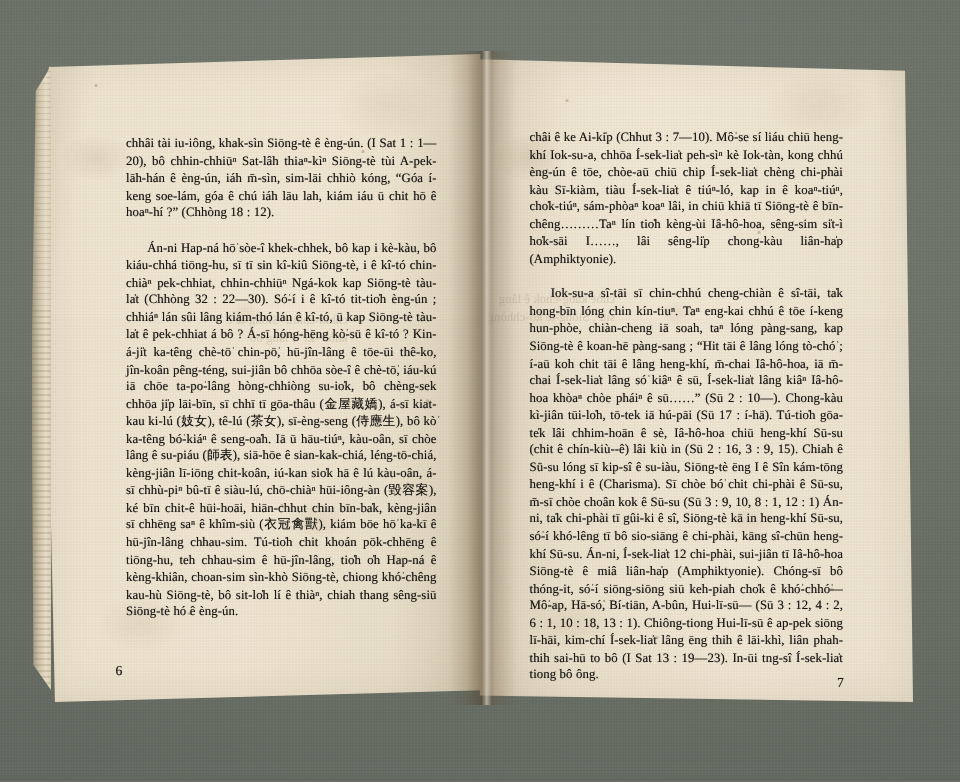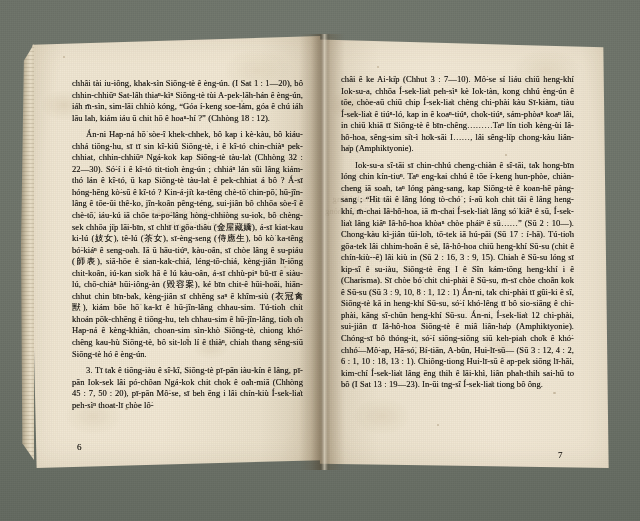--- a/index.html
+++ b/index.html
@@ -153,21 +153,21 @@
   .col {
     position: absolute;
     color: #181613;
     font-size: 8.55px;
     line-height: 11.55px;
     text-align: justify;
     text-justify: inter-word;
     letter-spacing: .005em;
     word-spacing: .012em;
   }
-  .col p { margin: 0; }
+  .col p { margin: 12px; }
   .col p + p { margin-top: 5.0px; }
   .col p.ind { text-indent: 1.65em; }
   .col-left  { left: 43px; top: 42px; width: 231px; }
   .col-right { left: 312px; top: 38px; width: 233px; }
 
   
   .col, .folio {
     text-shadow: 0 0 .45px rgba(24,20,16,.55);
     -webkit-font-smoothing: antialiased;
   }
@@ -252,21 +252,20 @@
 
     <div class="gutter"></div>
     <div class="gutter-light"></div>
 
     <div class="stack-left"></div>
     <div class="stack-bottom"></div>
 
     <div class="col col-left">
       <p>chhâi tài iu-iông, khak-sìn Siōng-tè ê èng-ún. (I Sat 1 : 1—20), bô chhin-chhiūⁿ Sat-lâh thiaⁿ-kìⁿ Siōng-tè tùi A-pek-lāh-hán ê èng-ún, iáh m̄-sìn, sim-lāi chhiò kóng, “Góa í-keng soe-lám, góa ê chú iáh lāu lah, kiám iáu ū chit hō ê hoaⁿ-hí ?” (Chhòng 18 : 12).</p>
       <p class="ind">Án-ni Hap-ná hō͘ sòe-î khek-chhek, bô kap i kè-kàu, bô kiáu-chhá tiōng-hu, sī tī sin kî-kiû Siōng-tè, i ê kî-tó chin-chiàⁿ pek-chhiat, chhin-chhiūⁿ Ngá-kok kap Siōng-tè tàu-la̍t (Chhòng 32 : 22—30). Só͘-í i ê kî-tó tit-tio̍h èng-ún ; chhiáⁿ lán sûi lâng kiám-thó lán ê kî-tó, ū kap Siōng-tè tàu-la̍t ê pek-chhiat á bô ? Á-sī hóng-hēng kò͘-sū ê kî-tó ? Kin-á-ji̍t ka-têng chè-tō͘ chin-pō͘, hū-jîn-lâng ê tōe-ūi thê-ko, jîn-koân pêng-téng, sui-jiân bô chhōa sòe-î ê chè-tō͘, iáu-kú iā chōe ta-po͘-lâng hòng-chhiòng su-io̍k, bô chèng-sek chhōa ji̍p lāi-bīn, sī chhī tī gōa-thâu (金屋藏嬌), á-sī kiat-kau ki-lú (妓女), tê-lú (茶女), sī-èng-seng (侍應生), bô kò͘ ka-têng bó͘-kiáⁿ ê seng-oa̍h. Iā ū hāu-tiúⁿ, kàu-oân, sī chòe lâng ê su-piáu (師表), siā-hōe ê sian-kak-chiá, léng-tō-chiá, kèng-jiân lī-iōng chit-koân, iú-kan sio̍k hā ê lú kàu-oân, á-sī chhù-piⁿ bû-tī ê siàu-lú, chō-chiàⁿ hūi-iông-àn (毀容案), ké bīn chit-ê hūi-hoāi, hiān-chhut chin bīn-ba̍k, kèng-jiân sī chhēng saⁿ ê khîm-siù (衣冠禽獸), kiám bōe hō͘ ka-kī ê hū-jîn-lâng chhau-sim. Tú-tio̍h chit khoán pōk-chhēng ê tiōng-hu, teh chhau-sim ê hū-jîn-lâng, tio̍h o̍h Hap-ná ê kèng-khiân, choan-sim sìn-khò Siōng-tè, chiong khó͘-chêng kau-hù Siōng-tè, bô sit-lo̍h lí ê thiàⁿ, chiah thang sêng-siū Siōng-tè hó ê èng-ún.</p>
-      <p class="ind">3. Tī ta̍k ê tiōng-iàu ê sî-kî, Siōng-tè pī-pān iàu-kín ê lâng, pī-pān Iok-sek lâi pó-chôan Ngá-kok chit cho̍k ê oa̍h-miā (Chhòng 45 : 7, 50 : 20), pī-pān Mô͘-se, sī beh ēng i lâi chín-kiù Í-sek-lia̍t peh-sìⁿ thoat-lī chòe lô͘-</p>
     </div>
     <div class="folio folio-left">6</div>
 
     <div class="col col-right">
       <p>châi ê ke Ai-ki̍p (Chhut 3 : 7—10). Mô͘-se sí liáu chiū heng-khí Iok-su-a, chhōa Í-sek-lia̍t peh-sìⁿ kè Iok-tàn, kong chhú èng-ún ê tōe, chòe-aū chiū chip Í-sek-lia̍t chèng chi-phài kàu Sī-kiàm, tiàu Í-sek-lia̍t ê tiúⁿ-ló, kap in ê koaⁿ-tiúⁿ, cho̍k-tiúⁿ, sám-phòaⁿ koaⁿ lâi, in chiū khiā tī Siōng-tè ê bīn-chêng………Taⁿ lín tio̍h kèng-ùi Iâ-hô-hoa, sêng-sim si̍t-ì ho̍k-sāi I……, lâi sêng-li̍p chong-kàu liân-ha̍p (Amphiktyonie).</p>
       <p class="ind">Iok-su-a sî-tāi sī chin-chhú cheng-chiàn ê sî-tāi, ta̍k hong-bīn lóng chin kín-tiuⁿ. Taⁿ eng-kai chhú ê tōe í-keng hun-phòe, chiàn-cheng iā soah, taⁿ lóng pàng-sang, kap Siōng-tè ê koan-hē pàng-sang ; “Hit tāi ê lâng lóng tò-chó͘ ; í-aū koh chit tāi ê lâng heng-khí, m̄-chai Iâ-hô-hoa, iā m̄-chai Í-sek-lia̍t lâng só͘ kiâⁿ ê sū, Í-sek-lia̍t lâng kiâⁿ Iâ-hô-hoa khòaⁿ chòe pháiⁿ ê sū……” (Sū 2 : 10—). Chong-kàu kì-jiân tūi-lo̍h, tō-tek iā hú-pāi (Sū 17 : í-hā). Tú-tio̍h gōa-te̍k lâi chhim-hoān ê sè, Iâ-hô-hoa chiū heng-khí Sū-su (chit ê chín-kiù--ê) lâi kiù in (Sū 2 : 16, 3 : 9, 15). Chiah ê Sū-su lóng sī kip-sî ê su-iàu, Siōng-tè ēng I ê Sîn kám-tōng heng-khí i ê (Charisma). Sī chòe bó͘ chit chi-phài ê Sū-su, m̄-sī chòe choân kok ê Sū-su (Sū 3 : 9, 10, 8 : 1, 12 : 1) Án-ni, ta̍k chi-phài tī gûi-ki ê sî, Siōng-tè kā in heng-khí Sū-su, só͘-í khó-lêng tī bô sio-siāng ê chi-phài, kāng sî-chūn heng-khí Sū-su. Án-ni, Í-sek-lia̍t 12 chi-phài, sui-jiân tī Iâ-hô-hoa Siōng-tè ê miâ liân-ha̍p (Amphiktyonie). Chóng-sī bô thóng-it, só͘-í siōng-siōng siū keh-piah cho̍k ê khó͘-chhó͘—Mô͘-ap, Hā-só͘, Bí-tiān, A-bûn, Hui-lī-sū— (Sū 3 : 12, 4 : 2, 6 : 1, 10 : 18, 13 : 1). Chiông-tiong Hui-lī-sū ê ap-pek siōng lī-hāi, kim-chí Í-sek-lia̍t lâng ēng thih ê lāi-khì, liân phah-thih sai-hū to bô (I Sat 13 : 19—23). In-ūi tng-sî Í-sek-lia̍t tiong bô ông.</p>
     </div>
     <div class="folio folio-right">7</div>
 
   </div>

